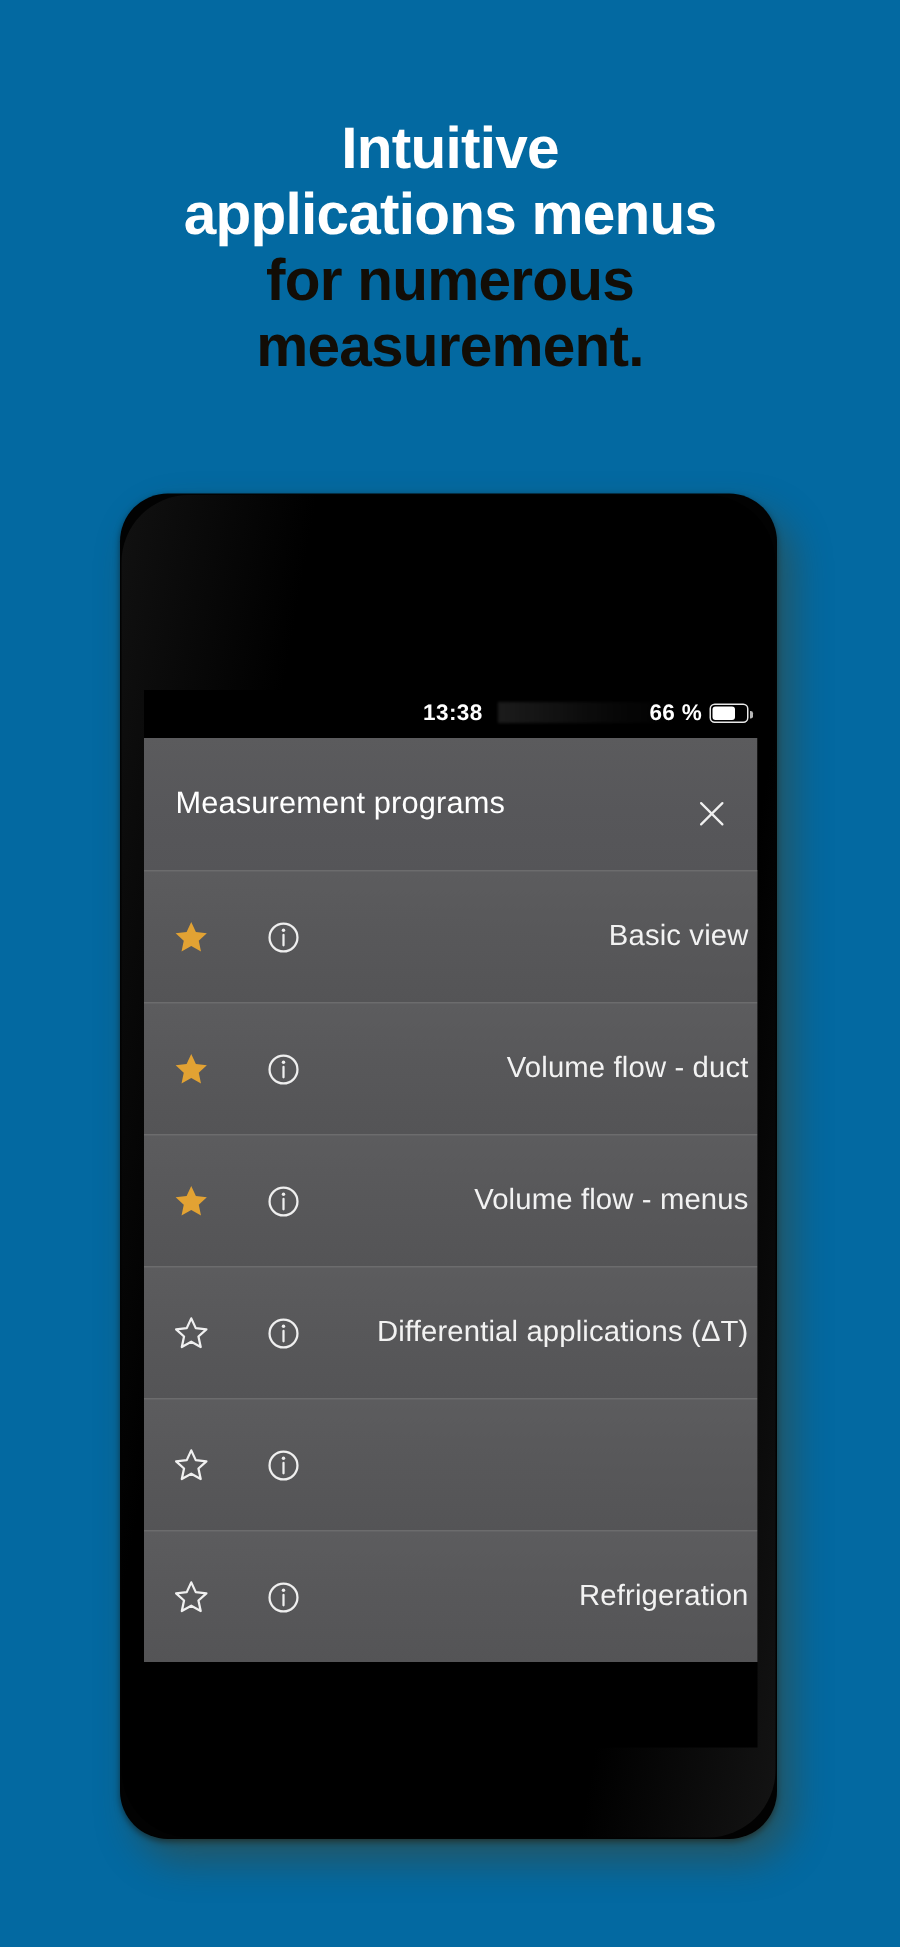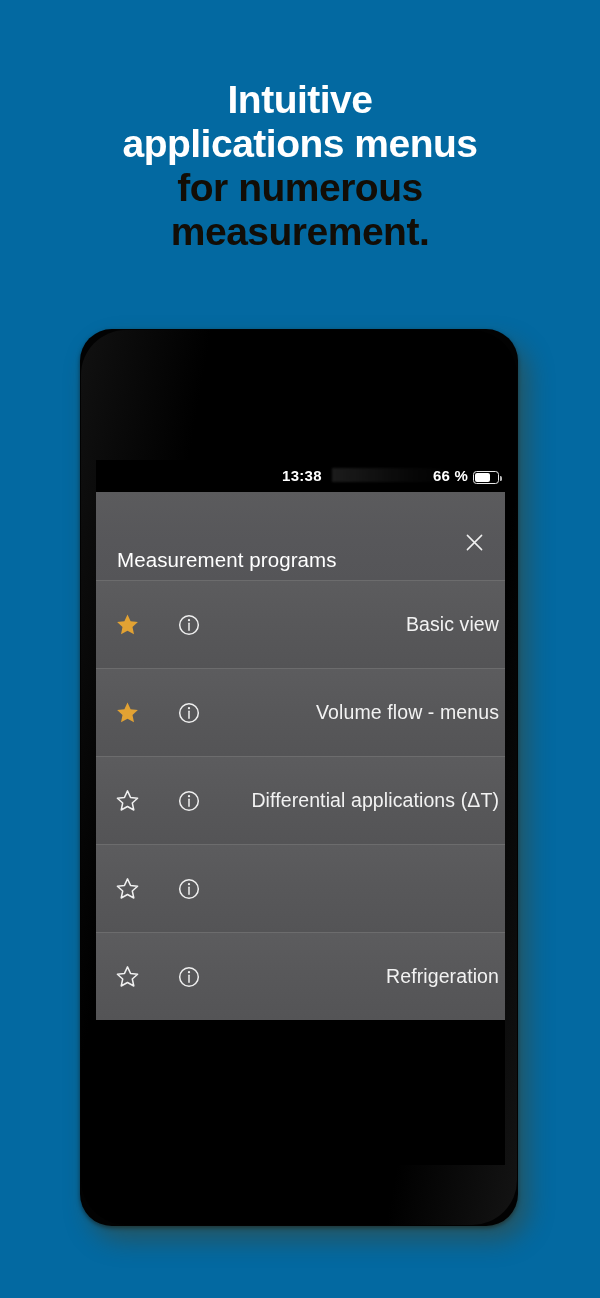--- a/index.html
+++ b/index.html
@@ -87,21 +87,21 @@
     position: absolute;
     left: 186px;
     top: 7px;
     letter-spacing: 0.3px;
   }
   #status-right {
     position: absolute;
     right: 6px;
     top: 7px;
     display: flex;
-    align-items: flex-end;
+    align-items: center;
     gap: 5px;
   }
   #battery-pct { font-size: 15px; font-weight: 700; letter-spacing: .2px;}
   .battery {
     position: relative;
     width: 26px;
     height: 13px;
     border: 1.6px solid #e8e8e8;
     border-radius: 3.5px;
     box-sizing: border-box;
@@ -132,21 +132,21 @@
 
   
   #dialog-header {
     position: relative;
     height: 88px;
     background: linear-gradient(180deg,#5b5b5d 0%, #57575a 55%, #555558 100%);
   }
   #dialog-title {
     position: absolute;
     left: 21px;
-    top: 56px;
+    top: 32px;
     color: #ffffff;
     font-size: 20.5px;
     letter-spacing: .1px;
   }
   #close-button {
     position: absolute;
     right: 15px;
     top: 34px;
     width: 32px;
     height: 32px;
@@ -257,20 +257,35 @@
                 <path d="M12 1.6 L15.1 8.3 L22.4 9.1 L17 14.1 L18.5 21.3 L12 17.7 L5.5 21.3 L7 14.1 L1.6 9.1 L8.9 8.3 Z" fill="#e2a233"></path>
               </svg>
             </div>
             <div class="info">
               <svg width="22" height="22" viewBox="0 0 22 22">
                 <circle cx="11" cy="11" r="9.3" fill="none" stroke="#efefef" stroke-width="1.5"></circle>
                 <circle cx="11" cy="6.2" r="1.15" fill="#efefef"></circle>
                 <path d="M11 9.3 V16.2" stroke="#efefef" stroke-width="1.5" stroke-linecap="round"></path>
               </svg>
             </div>
+            <div class="label">Volume flow - duct</div>
+          </div>
+          <div class="row">
+            <div class="star">
+              <svg width="25" height="24" viewBox="0 0 24 24">
+                <path d="M12 1.6 L15.1 8.3 L22.4 9.1 L17 14.1 L18.5 21.3 L12 17.7 L5.5 21.3 L7 14.1 L1.6 9.1 L8.9 8.3 Z" fill="#e2a233"></path>
+              </svg>
+            </div>
+            <div class="info">
+              <svg width="22" height="22" viewBox="0 0 22 22">
+                <circle cx="11" cy="11" r="9.3" fill="none" stroke="#efefef" stroke-width="1.5"></circle>
+                <circle cx="11" cy="6.2" r="1.15" fill="#efefef"></circle>
+                <path d="M11 9.3 V16.2" stroke="#efefef" stroke-width="1.5" stroke-linecap="round"></path>
+              </svg>
+            </div>
             <div class="label">Volume flow - menus</div>
           </div>
           <div class="row">
             <div class="star">
               <svg width="25" height="24" viewBox="0 0 24 24">
                 <path d="M12 1.9 L15.0 8.4 L22.1 9.2 L16.8 14.0 L18.3 21.0 L12 17.5 L5.7 21.0 L7.2 14.0 L1.9 9.2 L9.0 8.4 Z" fill="none" stroke="#f0f0f0" stroke-width="1.5" stroke-linejoin="round"></path>
               </svg>
             </div>
             <div class="info">
               <svg width="22" height="22" viewBox="0 0 22 22">

